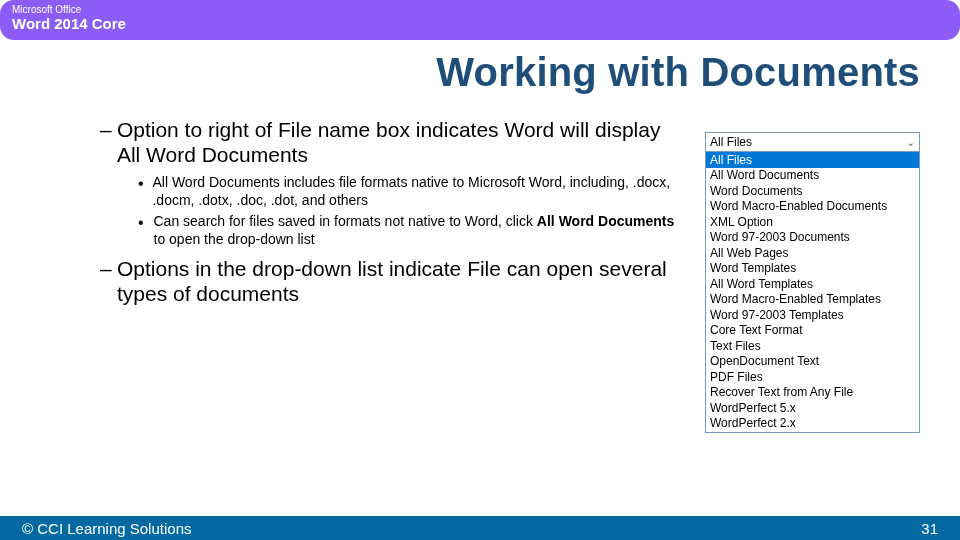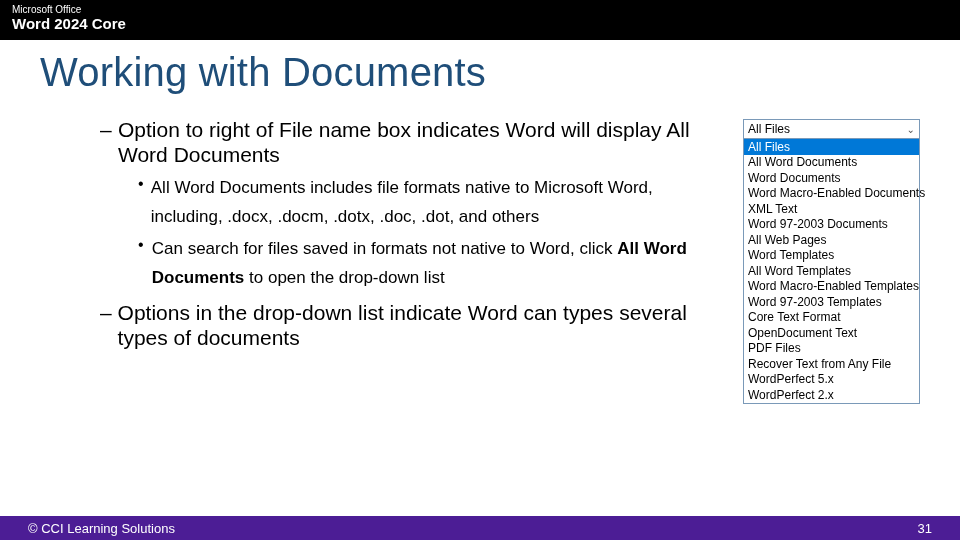--- a/index.html
+++ b/index.html
@@ -1,50 +1,50 @@
 <!DOCTYPE html>
 <html><head>
 <meta charset="utf-8">
 <style>
   * { margin: 0; padding: 0; box-sizing: border-box; }
   html, body { width: 960px; height: 540px; font-family: "Segoe UI", Arial, sans-serif; background: #fff; overflow: hidden; }
 
-  .header-bar { background: #000000; color: #fff; padding: 4px 10px 8px 10px; }
+  .header-bar { background: #8b5cf6; color: #fff; padding: 4px 10px 8px 10px; border-radius: 14px; }
   .header-top { font-size: 10px; font-weight: 400; padding-left: 2px; }
   .header-main { font-size: 15px; font-weight: 700; padding-left: 2px; }
 
   .slide-body { padding: 10px 40px 0 40px; position: relative; height: calc(540px - 38px - 24px); }
-  .title { color: #1f4e79; font-size: 40px; font-weight: 400; letter-spacing: 0.2px; margin-bottom: 22px; }
+  .title { color: #1f4e79; font-size: 40px; font-weight: 700; letter-spacing: 0.2px; margin-bottom: 22px; text-align: right; }
 
   .content-row { display: flex; align-items: flex-start; }
   .bullets { flex: 1; padding-left: 60px; padding-right: 20px; }
 
   .lvl1 { display: flex; margin-bottom: 6px; }
   .lvl1 .dash { width: 22px; font-size: 21px; line-height: 26px; }
   .lvl1 .text { font-size: 21px; line-height: 25px; }
 
   .lvl2 { display: flex; margin: 3px 0 3px 38px; }
   .lvl2 .dot { width: 20px; font-size: 16px; line-height: 21px; }
-  .lvl2 .text { font-size: 17px; line-height: 29px; }
+  .lvl2 .text { font-size: 14px; line-height: 18px; }
   .bold { font-weight: 700; }
 
-  .dropdown-fig { width: 177px; border: 1px solid #7a99b8; margin-top: 2px; }
+  .dropdown-fig { width: 215px; border: 1px solid #7a99b8; margin-top: 15px; }
   .combo { display: flex; align-items: center; justify-content: space-between; background: #fff; border-bottom: 1px solid #7a99b8; height: 19px; padding: 0 4px; font-size: 12px; }
   .combo .chev { font-size: 10px; color: #555; }
   .highlight { background: #0078d7; color: #fff; font-size: 12px; padding: 1px 4px; }
   .opt { font-size: 12px; padding: 0 4px; line-height: 15.5px; white-space: nowrap; }
 
-  .footer-bar { position: absolute; bottom: 0; left: 0; right: 0; height: 24px; background: #4c1d95; color: #fff; display: flex; justify-content: space-between; align-items: center; padding: 0 28px; font-size: 13px; }
+  .footer-bar { position: absolute; bottom: 0; left: 0; right: 0; height: 24px; background: #0369a1; color: #fff; display: flex; justify-content: space-between; align-items: center; padding: 0 22px; font-size: 15px; }
 </style>
 </head>
 <body>
 
 <div class="header-bar">
   <div class="header-top">Microsoft Office</div>
-  <div class="header-main">Word 2024 Core</div>
+  <div class="header-main">Word 2014 Core</div>
 </div>
 
 <div class="slide-body">
   <div class="title">Working with Documents</div>
 
   <div class="content-row">
     <div class="bullets">
 
       <div class="lvl1">
         <div class="dash">–</div>
@@ -58,42 +58,43 @@
 
       <div class="lvl2">
         <div class="dot">•</div>
         <div class="text">
           <span>Can search for files saved in formats not native to Word, click </span><span class="bold">All Word Documents</span><span> to open the drop-down list</span>
         </div>
       </div>
 
       <div class="lvl1" style="margin-top:8px;">
         <div class="dash">–</div>
-        <div class="text">Options in the drop-down list indicate Word can types several types of documents</div>
+        <div class="text">Options in the drop-down list indicate File can open several types of documents</div>
       </div>
 
     </div>
 
     <div class="dropdown-fig">
       <div class="combo">
         <span>All Files</span>
         <span class="chev">⌄</span>
       </div>
       <div class="highlight">All Files</div>
       <div class="opt">All Word Documents</div>
       <div class="opt">Word Documents</div>
       <div class="opt">Word Macro-Enabled Documents</div>
-      <div class="opt">XML Text</div>
+      <div class="opt">XML Option</div>
       <div class="opt">Word 97-2003 Documents</div>
       <div class="opt">All Web Pages</div>
       <div class="opt">Word Templates</div>
       <div class="opt">All Word Templates</div>
       <div class="opt">Word Macro-Enabled Templates</div>
       <div class="opt">Word 97-2003 Templates</div>
       <div class="opt">Core Text Format</div>
+      <div class="opt">Text Files</div>
       <div class="opt">OpenDocument Text</div>
       <div class="opt">PDF Files</div>
       <div class="opt">Recover Text from Any File</div>
       <div class="opt">WordPerfect 5.x</div>
       <div class="opt">WordPerfect 2.x</div>
     </div>
   </div>
 </div>
 
 <div class="footer-bar">

